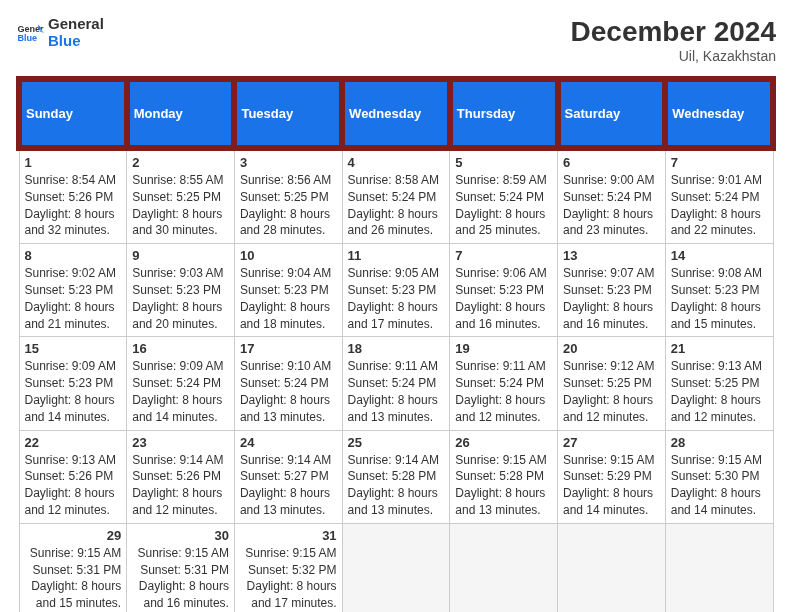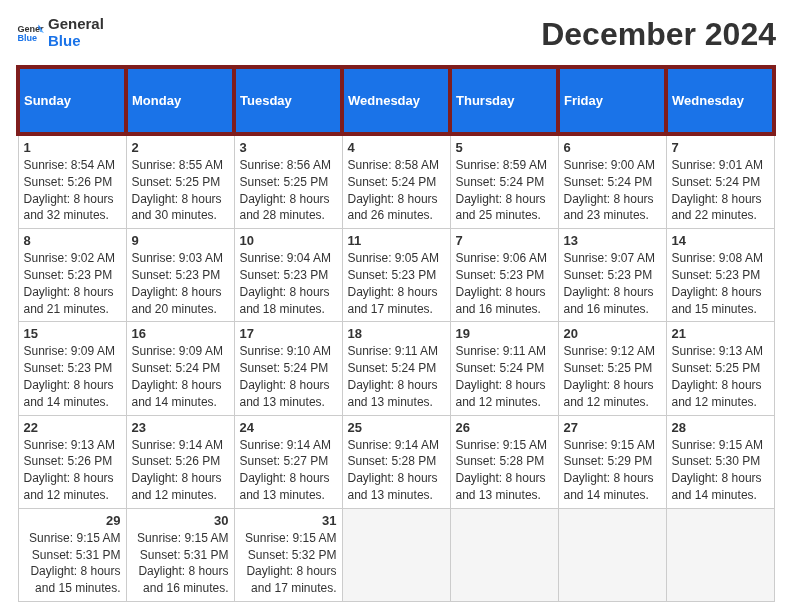--- a/index.html
+++ b/index.html
@@ -22,41 +22,41 @@
       gap: 4px;
     }
     .logo-icon {
       width: 28px;
       height: 28px;
     }
     .title-section {
       text-align: right;
     }
     .month-title {
-      font-size: 32px;
+      font-size: 28px;
       font-weight: bold;
       color: #333;
     }
     .location {
       font-size: 14px;
       color: #555;
     }
     table {
       width: 100%;
       border-collapse: collapse;
       table-layout: fixed;
     }
     th {
       background: #1a73e8;
       color: #fff;
       padding: 24px 4px;
       font-size: 13px;
       font-weight: bold;
       text-align: left;
-      border: 4px solid #7f1d1d;
+      border: 6px solid #7f1d1d;
     }
     td {
       border: 1px solid #ccc;
       vertical-align: top;
       padding: 4px 5px;
       font-size: 10.5px;
       color: #333;
       min-height: 80px;
       height: 88px;
     }
@@ -91,32 +91,33 @@
       <polygon points="32,8 38,16 32,14" fill="#1a73e8"></polygon>
       <polygon points="34,12 40,20 34,18" fill="#5aacff"></polygon>
     </svg>
     <div>
       <div style="font-size:15px;font-weight:bold;color:#333;line-height:1.1;">General</div>
       <div style="font-size:15px;font-weight:bold;color:#1a73e8;line-height:1.1;">Blue</div>
     </div>
   </div>
   <div class="title-section">
     <div class="month-title">December 2024</div>
+    <div class="location">Uil, Kazakhstan</div>
   </div>
 </div>
 
 <table>
   <thead>
     <tr>
     <th>Sunday</th>
         <th>Monday</th>
         <th>Tuesday</th>
         <th>Wednesday</th>
         <th>Thursday</th>
-        <th>Friday</th>
+        <th>Saturday</th>
         <th>Wednesday</th>
       </tr>
   </thead>
   <tbody id="calendar-body">
   <tr>
         <td>
           <span class="day-num">1</span>
 <div class="day-info">Sunrise: 8:54 AM<br>Sunset: 5:26 PM<br>Daylight: 8 hours and 32 minutes.</div>
         </td>
         <td>

